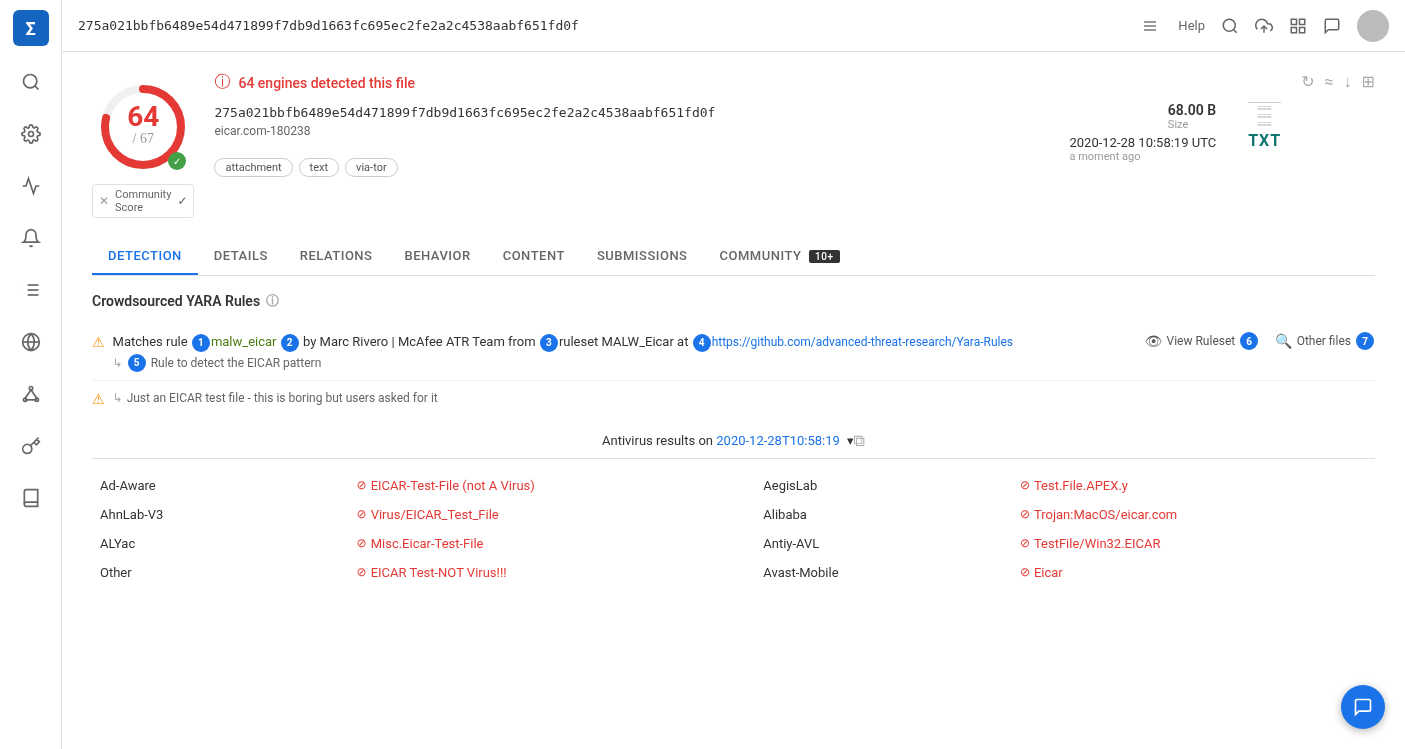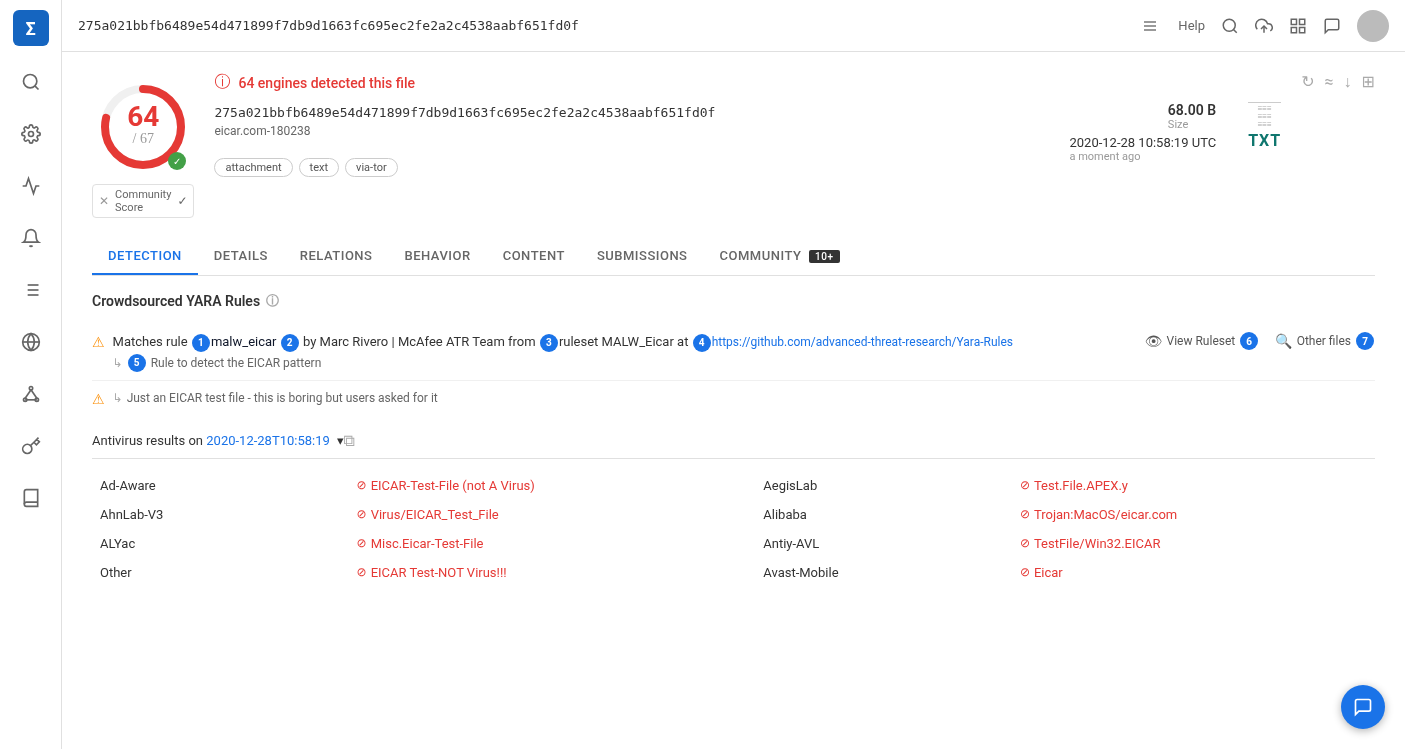--- a/index.html
+++ b/index.html
@@ -66,32 +66,32 @@
 
     
     .section-title { font-size: 14px; font-weight: 600; color: #333; margin-bottom: 14px; display: flex; align-items: center; gap: 6px; }
     .section-title .info-icon { color: #aaa; font-size: 13px; }
 
     .yara-rule { display: flex; align-items: flex-start; gap: 8px; padding: 8px 0; border-bottom: 1px solid #f0f0f0; }
     .yara-rule:last-child { border-bottom: none; }
     .warning-icon { color: #fb8c00; font-size: 14px; margin-top: 2px; }
     .yara-content { flex: 1; }
     .yara-text { font-size: 13px; color: #333; line-height: 1.5; }
-    .yara-link { color: #0f172a; text-decoration: none; }
+    .yara-link { color: #4d7c0f; text-decoration: none; }
     .yara-url { color: #1a73e8; text-decoration: none; font-size: 12px; }
     .yara-desc { font-size: 12px; color: #666; margin-top: 2px; display: flex; align-items: center; gap: 4px; }
     .yara-desc::before { content: '↳'; color: #aaa; }
     .yara-actions { display: flex; gap: 16px; align-items: center; }
     .yara-action-btn { display: flex; align-items: center; gap: 4px; color: #555; font-size: 12px; cursor: pointer; }
 
     
     .step-circle { display: inline-flex; align-items: center; justify-content: center; width: 18px; height: 18px; background: #1a73e8; color: white; border-radius: 50%; font-size: 10px; font-weight: 700; vertical-align: middle; margin: 0 1px; }
 
     
-    .av-header { display: flex; align-items: center; justify-content: flex-start; margin-bottom: 12px; padding-bottom: 8px; border-bottom: 1px solid #e0e0e0; }
+    .av-header { display: flex; align-items: center; justify-content: center; margin-bottom: 12px; padding-bottom: 8px; border-bottom: 1px solid #e0e0e0; }
     .av-title { font-size: 13px; color: #333; }
     .av-date { color: #1a73e8; cursor: pointer; }
     .copy-icon { color: #aaa; cursor: pointer; font-size: 16px; }
     .av-table { width: 100%; border-collapse: collapse; }
     .av-table td { padding: 7px 8px; font-size: 13px; vertical-align: middle; }
     .av-engine { color: #333; width: 20%; }
     .av-result { color: #e53935; display: flex; align-items: center; gap: 4px; }
     .av-result-icon { color: #e53935; font-size: 12px; }
     .av-engine2 { color: #333; width: 20%; }
 

